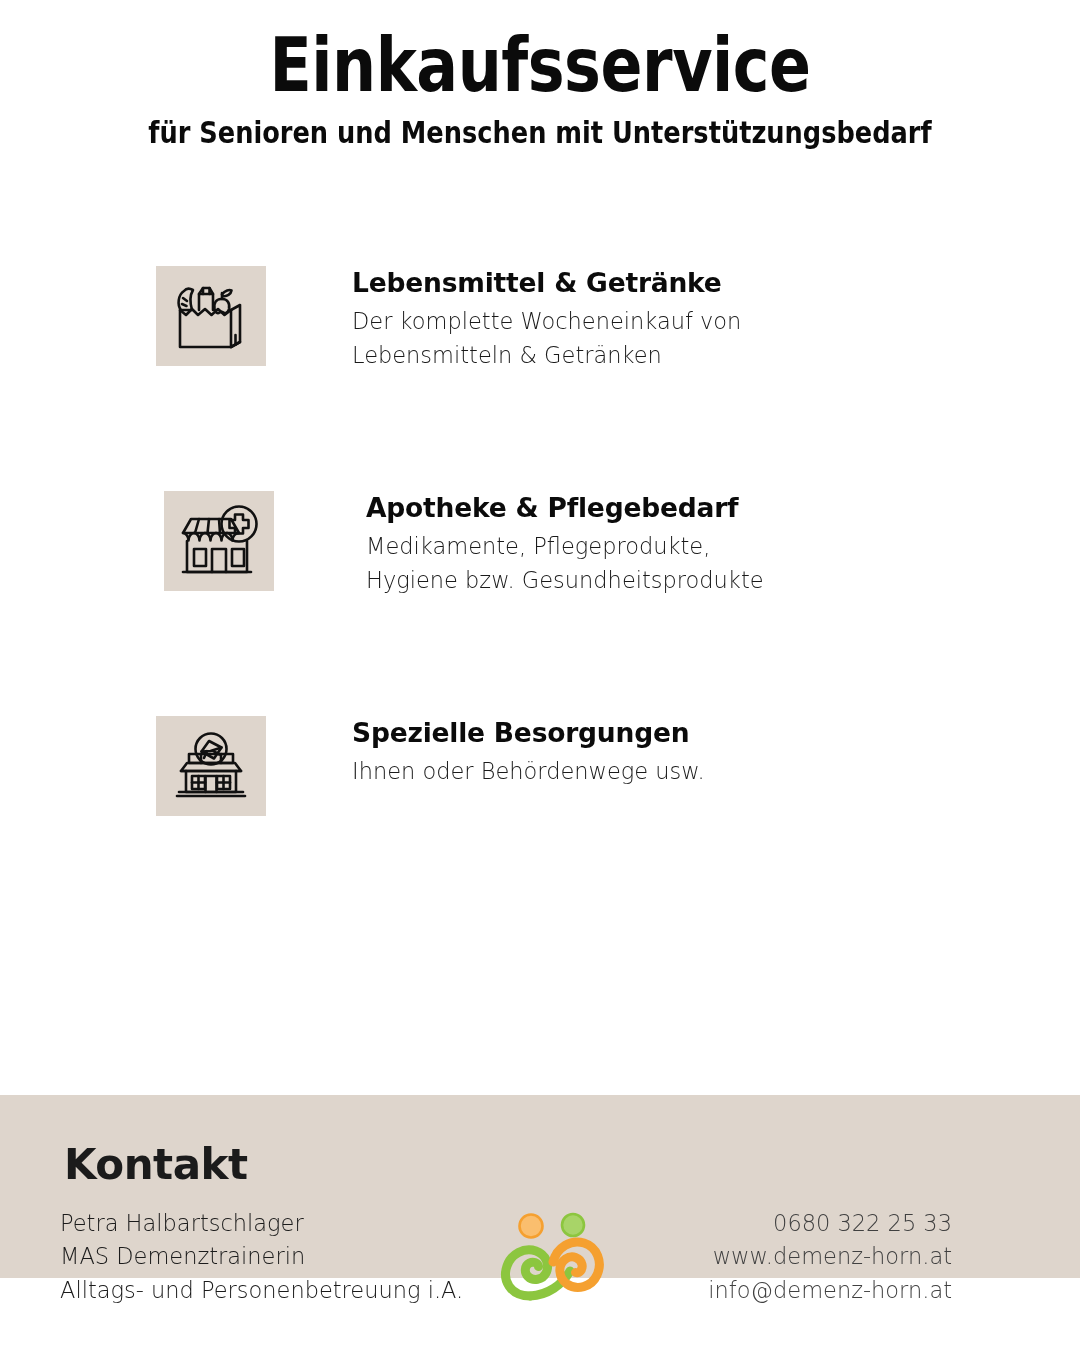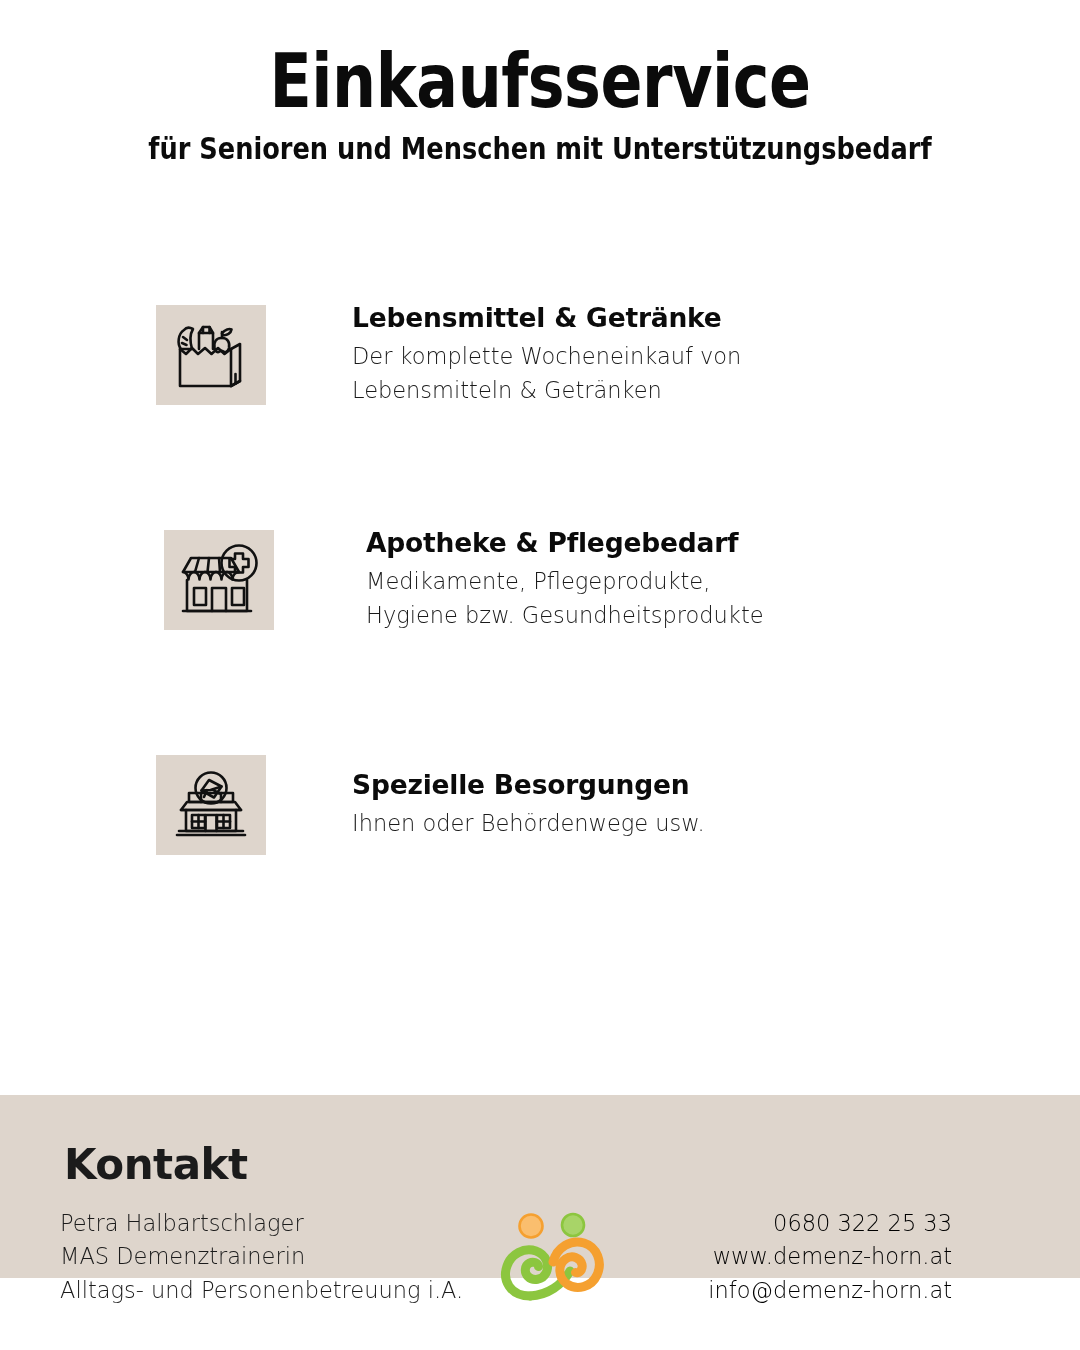--- a/index.html
+++ b/index.html
@@ -19,21 +19,21 @@
   .flyer {
     position: relative;
     width: 1080px;
     height: 1350px;
     display: flex;
     flex-direction: column;
   }
 
   
   .header {
-    padding-top: 44px;
+    padding-top: 28px;
     text-align: center;
   }
   .title {
     font-family: "DejaVu Sans Condensed", "Liberation Sans Narrow", "Liberation Sans", sans-serif;
     font-weight: 700;
     font-size: 74px;
     letter-spacing: -0.5px;
     line-height: 1.0;
     margin: 0;
     color: #0b0b0b;
@@ -50,21 +50,21 @@
   }
 
   
   .services {
     margin-top: 118px;
     display: flex;
     flex-direction: column;
   }
   .service {
     display: flex;
-    align-items: center;
+    align-items: flex-start;
     height: 145px;
   }
   .service-1 { margin-left: 156px; }
   .service-2 { margin-left: 156px; margin-top: 80px; padding-left: 8px; }
   .service-3 { margin-left: 156px; margin-top: 80px; }
 
   .icon-tile {
     width: 110px;
     height: 100px;
     background: #ded5cc;
@@ -161,21 +161,21 @@
     padding-top: 2px;
   }
 
   .footer-right {
     flex: 1;
     text-align: right;
     padding-right: 128px;
     font-family: "DejaVu Sans Light", "Liberation Sans", sans-serif;
     font-size: 22.5px;
     line-height: 1.48;
-    color: #000000;
+    color: #404040;
   }
   .footer-right div { white-space: nowrap; }
 </style>
 </head>
 <body>
 
 <div class="flyer">
 
   <div class="header">
     <h1 class="title">Einkaufsservice</h1>

